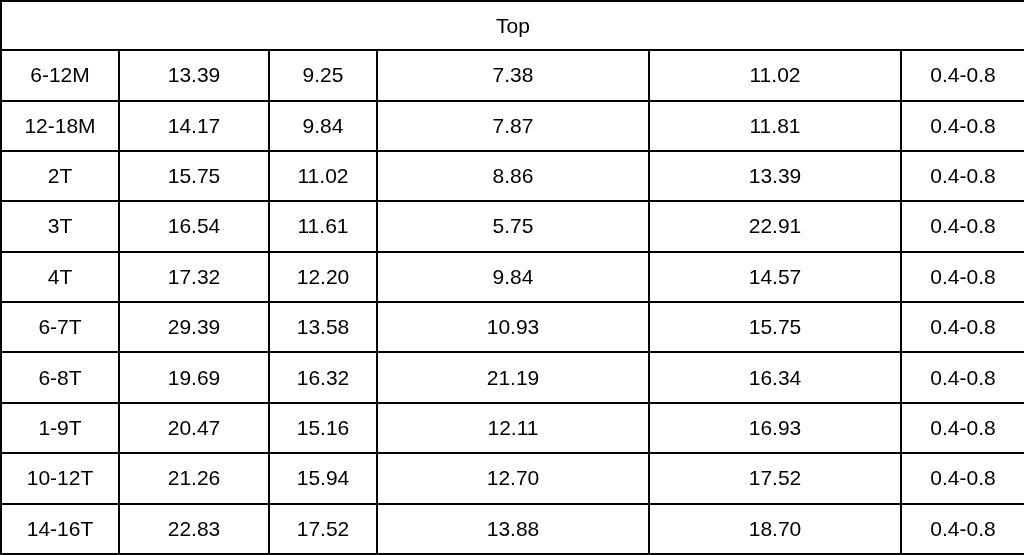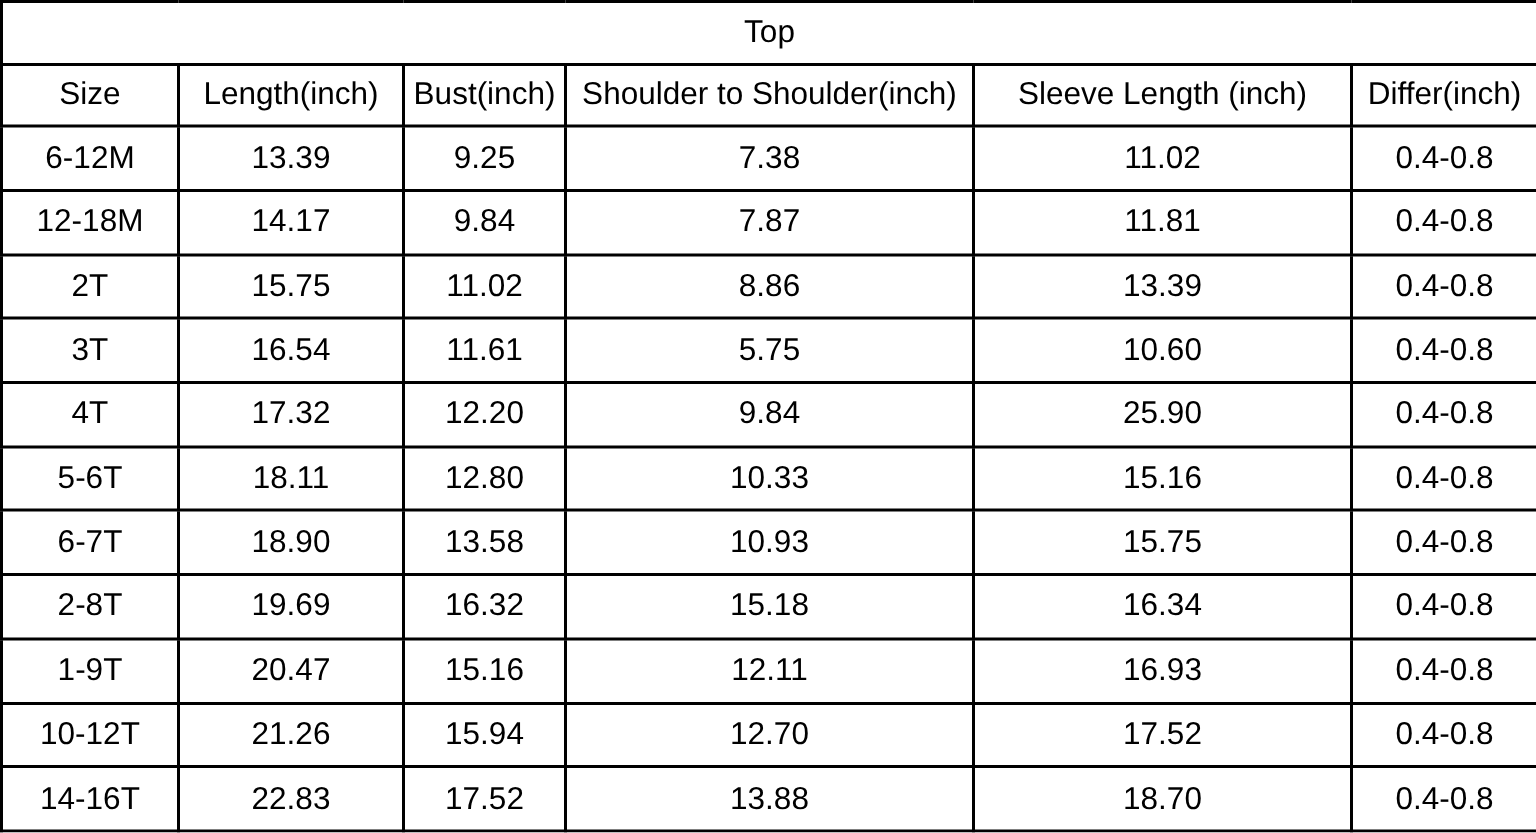--- a/index.html
+++ b/index.html
@@ -68,28 +68,20 @@
         <col class="c1">
         <col class="c2">
         <col class="c3">
         <col class="c4">
         <col class="c5">
     </colgroup>
     <tbody>
       <tr>
         <td class="title-cell" colspan="6">Top</td>
       </tr>
-      <tr class="header-row">
-        <td>Size</td>
-        <td>Length(inch)</td>
-        <td>Bust(inch)</td>
-        <td>Shoulder to Shoulder(inch)</td>
-        <td>Sleeve Length (inch)</td>
-        <td>Differ(inch)</td>
-      </tr>
 
       <tr class="body-row">
         <td>6-12M</td>
         <td>13.39</td>
         <td>9.25</td>
         <td>7.38</td>
         <td>11.02</td>
         <td>0.4-0.8</td>
       </tr>
       <tr class="body-row">
@@ -106,52 +98,44 @@
         <td>11.02</td>
         <td>8.86</td>
         <td>13.39</td>
         <td>0.4-0.8</td>
       </tr>
       <tr class="body-row">
         <td>3T</td>
         <td>16.54</td>
         <td>11.61</td>
         <td>5.75</td>
-        <td>10.60</td>
+        <td>22.91</td>
         <td>0.4-0.8</td>
       </tr>
       <tr class="body-row">
         <td>4T</td>
         <td>17.32</td>
         <td>12.20</td>
         <td>9.84</td>
-        <td>25.90</td>
-        <td>0.4-0.8</td>
-      </tr>
-      <tr class="body-row">
-        <td>5-6T</td>
-        <td>18.11</td>
-        <td>12.80</td>
-        <td>10.33</td>
-        <td>15.16</td>
+        <td>14.57</td>
         <td>0.4-0.8</td>
       </tr>
       <tr class="body-row">
         <td>6-7T</td>
-        <td>18.90</td>
+        <td>29.39</td>
         <td>13.58</td>
         <td>10.93</td>
         <td>15.75</td>
         <td>0.4-0.8</td>
       </tr>
       <tr class="body-row">
-        <td>2-8T</td>
+        <td>6-8T</td>
         <td>19.69</td>
         <td>16.32</td>
-        <td>15.18</td>
+        <td>21.19</td>
         <td>16.34</td>
         <td>0.4-0.8</td>
       </tr>
       <tr class="body-row">
         <td>1-9T</td>
         <td>20.47</td>
         <td>15.16</td>
         <td>12.11</td>
         <td>16.93</td>
         <td>0.4-0.8</td>

